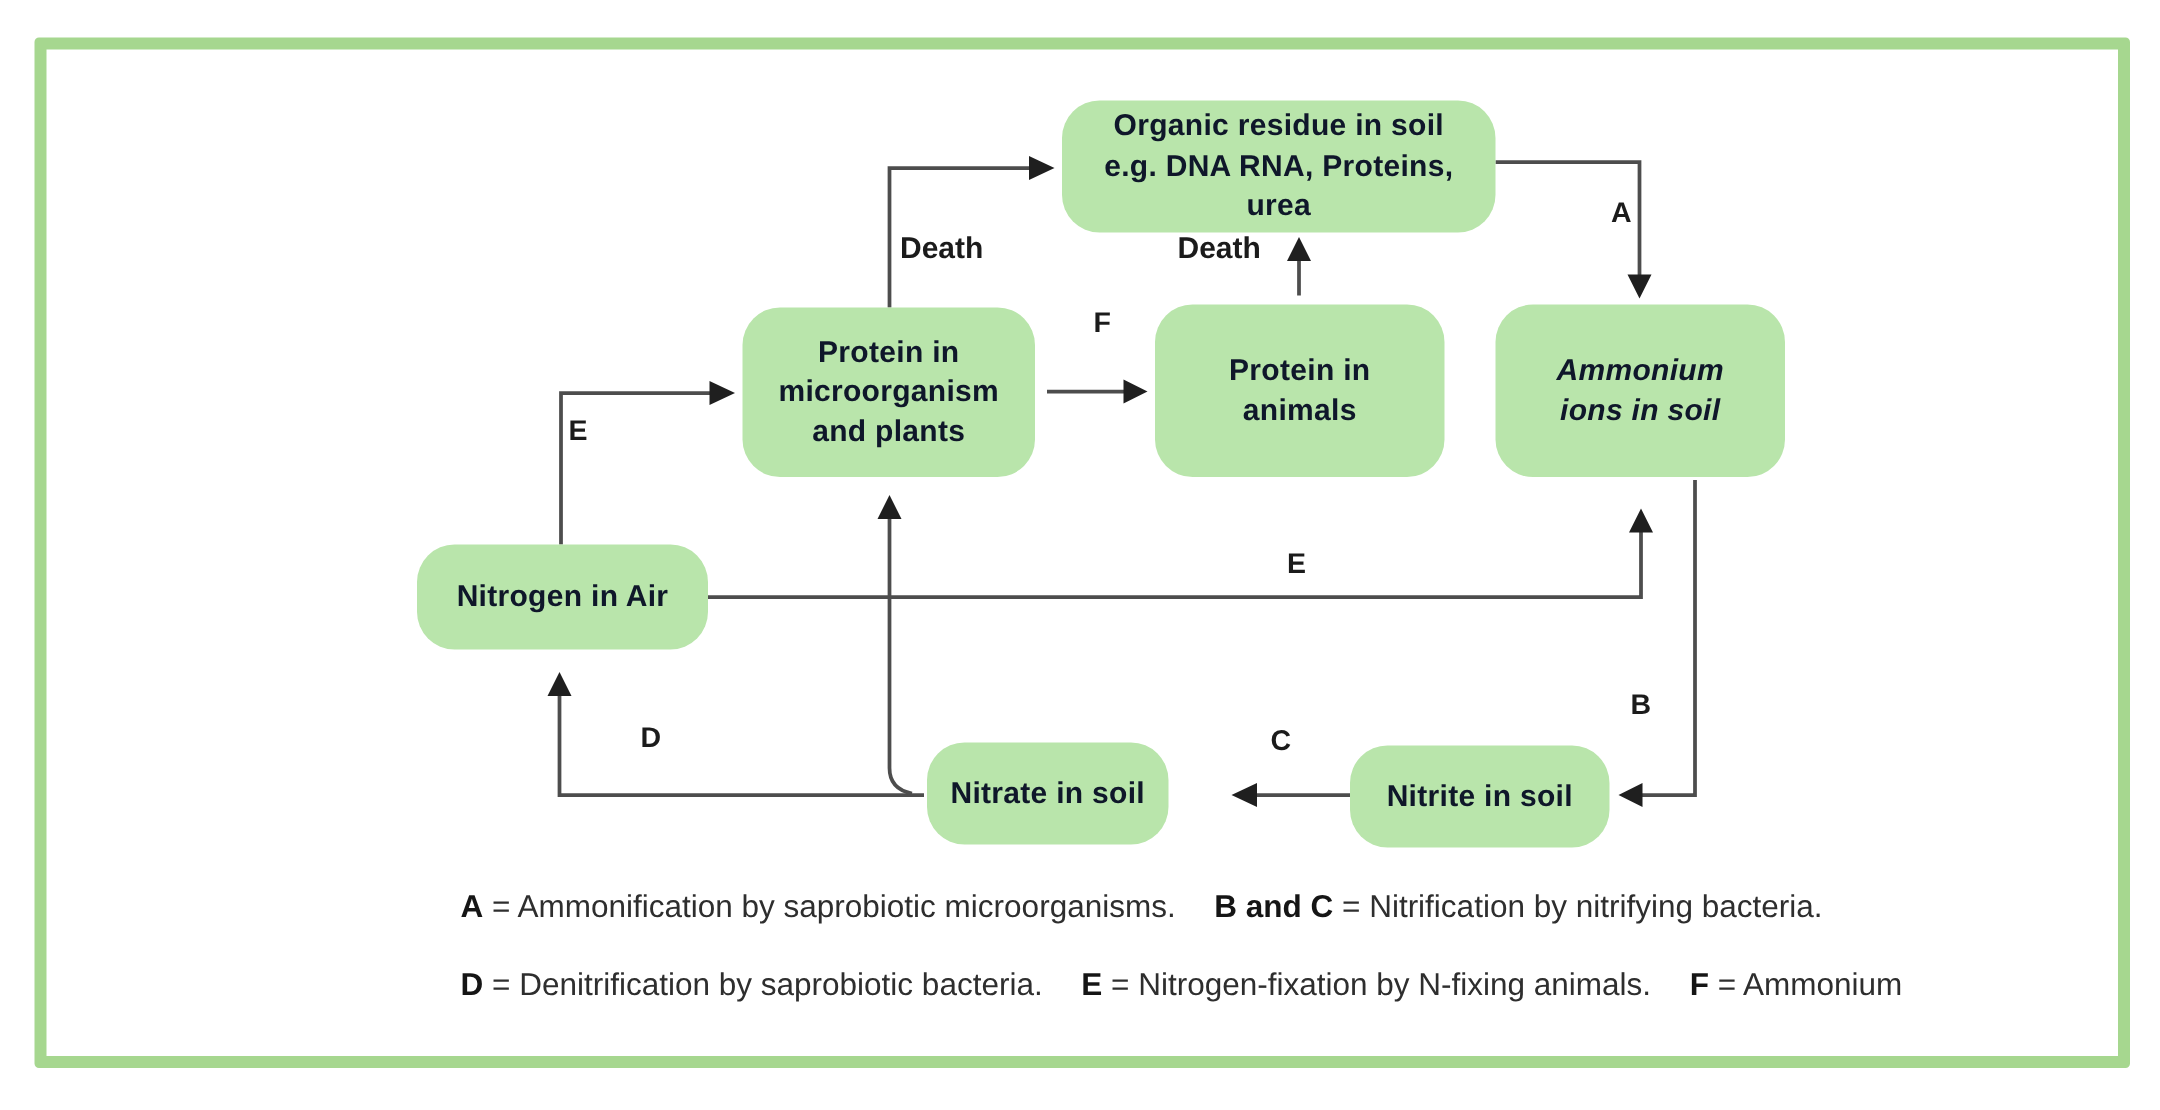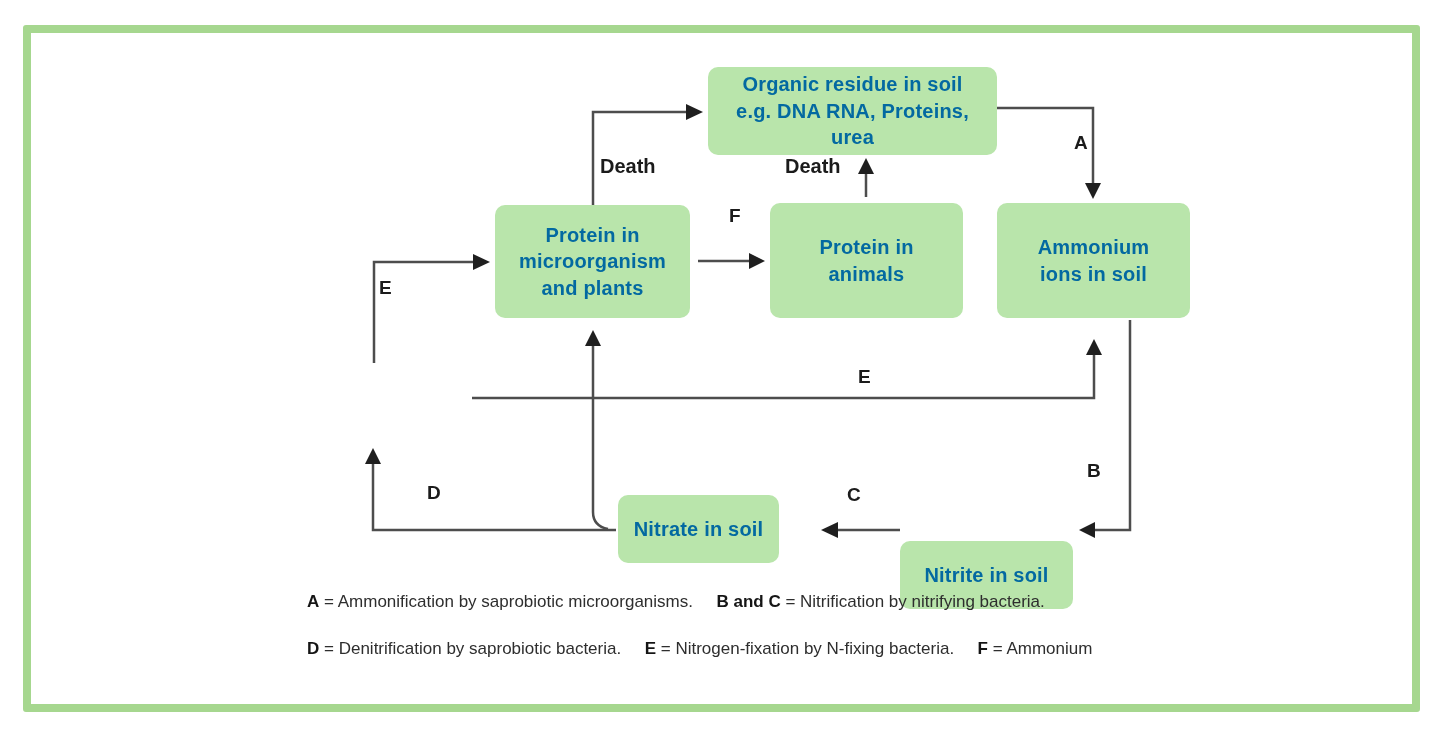--- a/index.html
+++ b/index.html
@@ -21,59 +21,59 @@
     border: 8px solid #a6d78f;
     border-radius: 3px;
   }
   .arrow-layer {
     position: absolute; left: 0; top: 0;
     width: 1440px; height: 740px;
   }
   .node {
     position: absolute;
     background: #b9e5ab;
-    border-radius: 10px;
+    border-radius: 25px;
     display: flex;
     align-items: center;
     justify-content: center;
     text-align: center;
     font-weight: bold;
     font-size: 20px;
     line-height: 1.32;
-    color: #0369a1;
+    color: #0f172a;
     white-space: pre-line;
     letter-spacing: 0.2px;
   }
   .node-organic         { left: 708px;  top: 67px;  width: 289px; height: 88px; }
   .node-protein-micro   { left: 495px;  top: 205px; width: 195px; height: 113px; }
   .node-protein-animals { left: 770px;  top: 203px; width: 193px; height: 115px; }
-  .node-ammonium        { left: 997px;  top: 203px; width: 193px; height: 115px; }
+  .node-ammonium        { left: 997px;  top: 203px; width: 193px; height: 115px; font-style: italic; }
   .node-nitrogen-air    { left: 278px;  top: 363px; width: 194px; height: 70px; }
   .node-nitrate         { left: 618px;  top: 495px; width: 161px; height: 68px; }
-  .node-nitrite         { left: 900px;  top: 497px; width: 173px; height: 68px; margin-top: 44px; }
+  .node-nitrite         { left: 900px;  top: 497px; width: 173px; height: 68px; }
   .edge-label {
     position: absolute;
     font-weight: bold;
     color: #1b1b1b;
     font-size: 19px;
   }
   .lbl-death-1 { left: 600px;  top: 155px; font-size: 20px; }
   .lbl-death-2 { left: 785px;  top: 155px; font-size: 20px; }
   .lbl-a  { left: 1074px; top: 132px; }
   .lbl-f  { left: 729px;  top: 205px; }
   .lbl-e1 { left: 379px;  top: 277px; }
   .lbl-e2 { left: 858px;  top: 366px; }
   .lbl-b  { left: 1087px; top: 460px; }
   .lbl-c  { left: 847px;  top: 484px; }
   .lbl-d  { left: 427px;  top: 482px; }
   .legend {
     position: absolute;
     left: 307px; top: 592px;
     width: 920px;
-    font-size: 17px;
+    font-size: 21px;
     color: #2e2e2e;
     line-height: 1.2;
   }
   .legend-line { margin-bottom: 27px; white-space: nowrap; }
   .legend-key { font-weight: bold; color: #151515; }
   .legend-text { color: #2e2e2e; }
   .legend-gap { display: inline-block; width: 14px; }
 </style>
 </head>
 <body>
@@ -122,20 +122,21 @@
   <div class="node node-protein-micro">Protein in
 microorganism
 and plants</div>
 
   <div class="node node-protein-animals">Protein in
 animals</div>
 
   <div class="node node-ammonium">Ammonium
 ions in soil</div>
 
+  <div class="node node-nitrogen-air">Nitrogen in Air</div>
 
   <div class="node node-nitrate">Nitrate in soil</div>
 
   <div class="node node-nitrite">Nitrite in soil</div>
 
   <div class="edge-label lbl-death-1">Death</div>
   <div class="edge-label lbl-death-2">Death</div>
   <div class="edge-label lbl-a">A</div>
   <div class="edge-label lbl-f">F</div>
   <div class="edge-label lbl-e1">E</div>
@@ -150,20 +151,20 @@
       <span class="legend-text">= Ammonification by saprobiotic microorganisms.</span>
       <span class="legend-gap"></span>
       <span class="legend-key">B and C</span>
       <span class="legend-text">= Nitrification by nitrifying bacteria.</span>
     </div>
     <div class="legend-line">
       <span class="legend-key">D</span>
       <span class="legend-text">= Denitrification by saprobiotic bacteria.</span>
       <span class="legend-gap"></span>
       <span class="legend-key">E</span>
-      <span class="legend-text">= Nitrogen-fixation by N-fixing bacteria.</span>
+      <span class="legend-text">= Nitrogen-fixation by N-fixing animals.</span>
       <span class="legend-gap"></span>
       <span class="legend-key">F</span>
       <span class="legend-text">= Ammonium</span>
     </div>
   </div>
 
 </div>
 
 </body></html>

